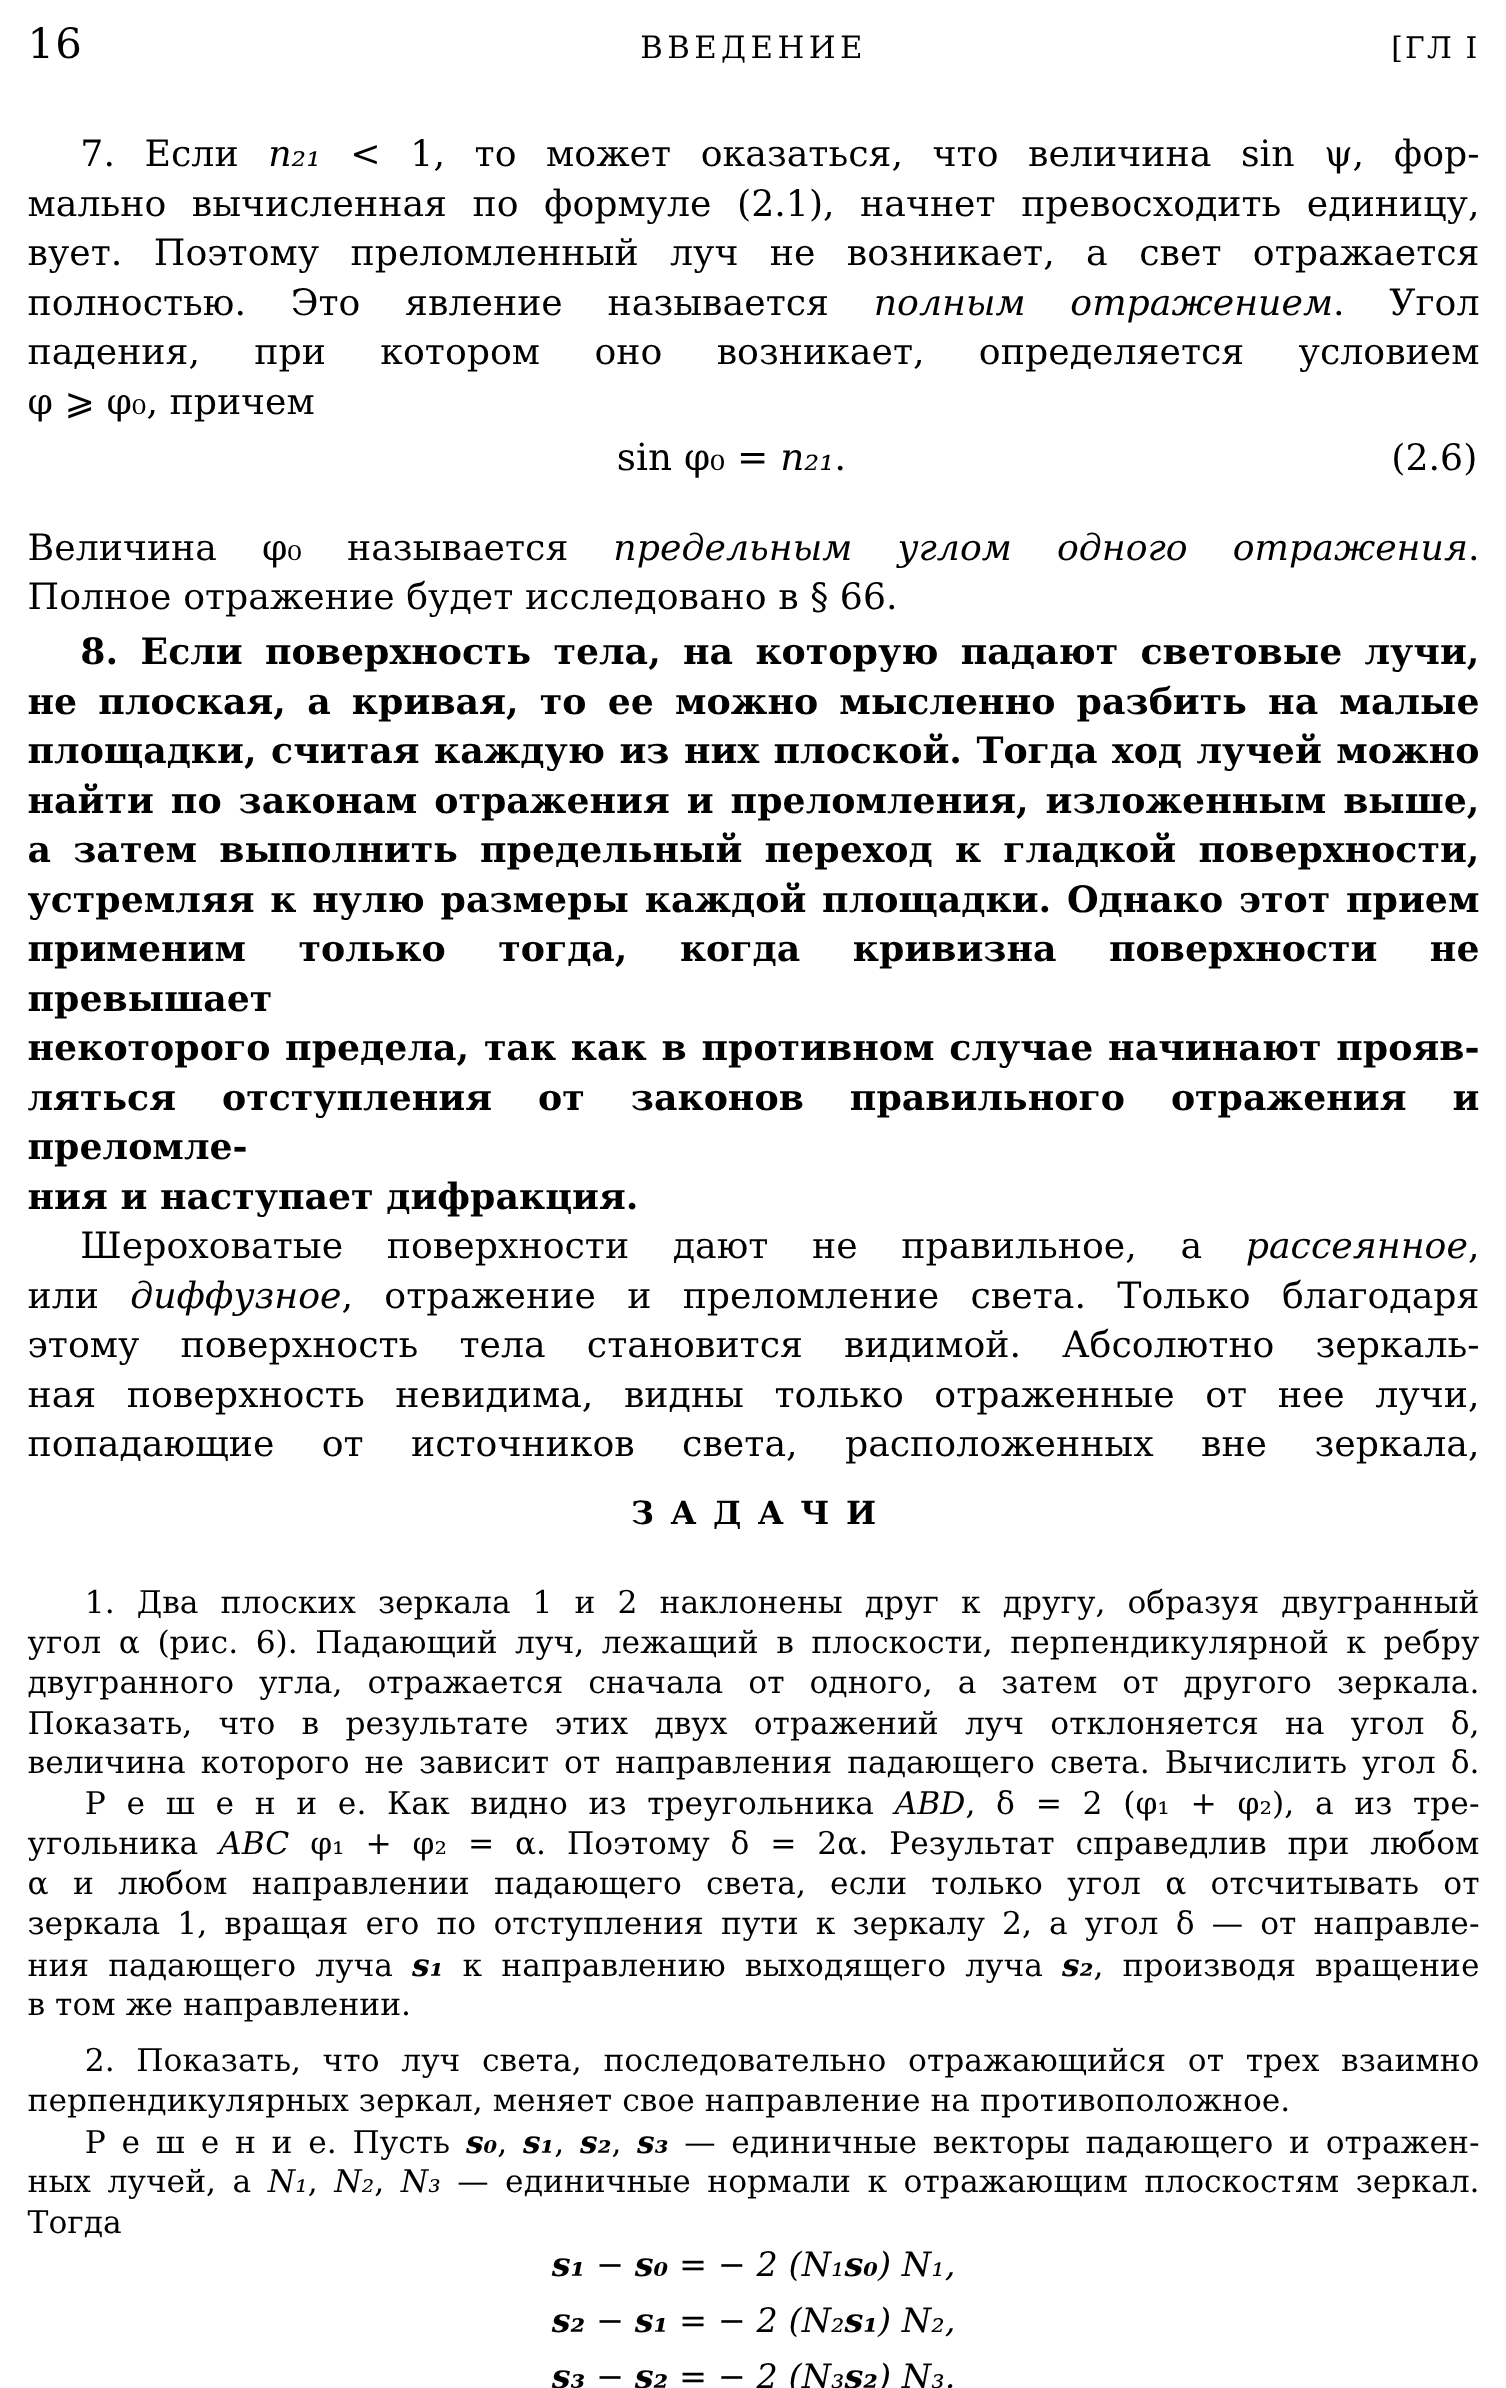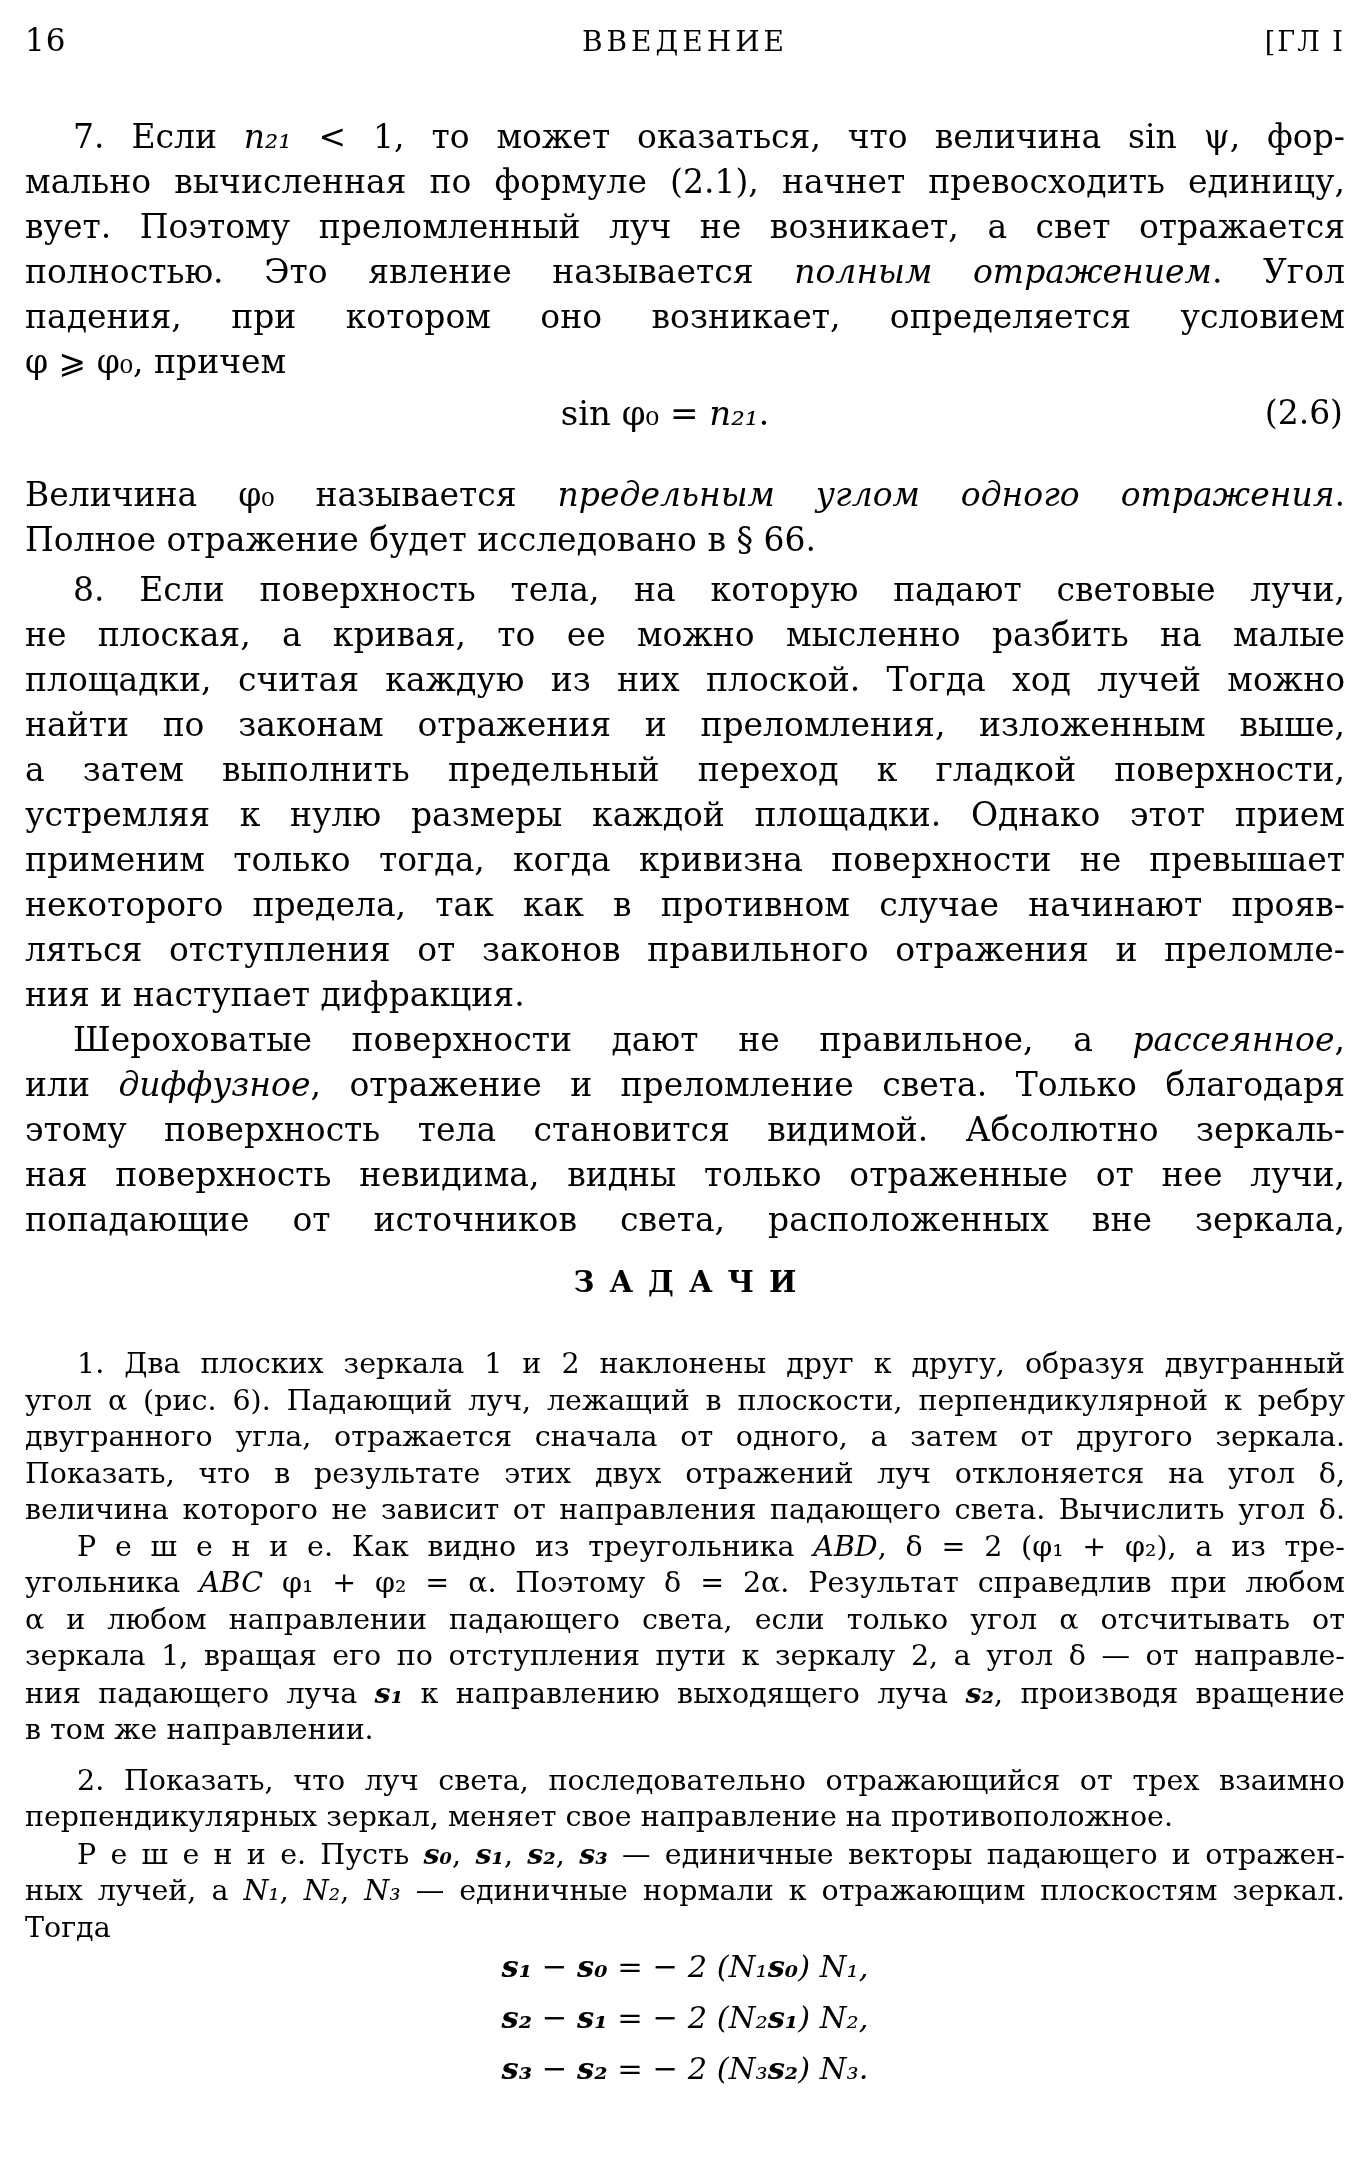--- a/index.html
+++ b/index.html
@@ -13,21 +13,21 @@
     box-sizing:border-box;
     padding:22px 24px 0 25px;
     overflow:hidden;
   }
   
   .runhead{
     display:flex;align-items:baseline;
     font-size:29px;line-height:36px;
     margin-bottom:54px;
   }
-  .runhead .pgnum{width:160px;font-size:31px;letter-spacing:1px;}
+  .runhead .pgnum{width:160px;font-size:38px;letter-spacing:1px;}
   .runhead .rtitle{flex:1;text-align:center;letter-spacing:4px;font-size:28px;}
   .runhead .chap{width:160px;text-align:right;font-size:27px;letter-spacing:2px;}
   
   .bodytext{font-size:33px;line-height:45px;}
   .smalltext{font-size:28.5px;line-height:36.5px;}
   .tl{white-space:nowrap;}
   .tl.j{white-space:normal;text-align:justify;text-align-last:justify;}
   .tl.ind{text-indent:48px;}
   .smalltext .tl.ind{text-indent:52px;}
   .s-i{font-style:italic;}
@@ -39,21 +39,21 @@
     margin:6px 0 36px 0;
     height:46px;line-height:46px;
     text-align:center;
     font-size:34px;
   }
   .formula-row .eqnum{
     position:absolute;right:2px;top:0;
     font-size:33px;
   }
   .formula-body{display:inline-block;transform:translateX(-20px);}
-  #para8{margin-top:5px;}
+  #para8{margin-top:5px;font-weight:bold;}
   
   .tasks-heading{
     margin:24px 0 48px 0;
     text-align:center;
     font-size:29px;line-height:32px;
     font-weight:bold;
     letter-spacing:15px;
     text-indent:15px;
   }
   #problem2{margin-top:14px;}

